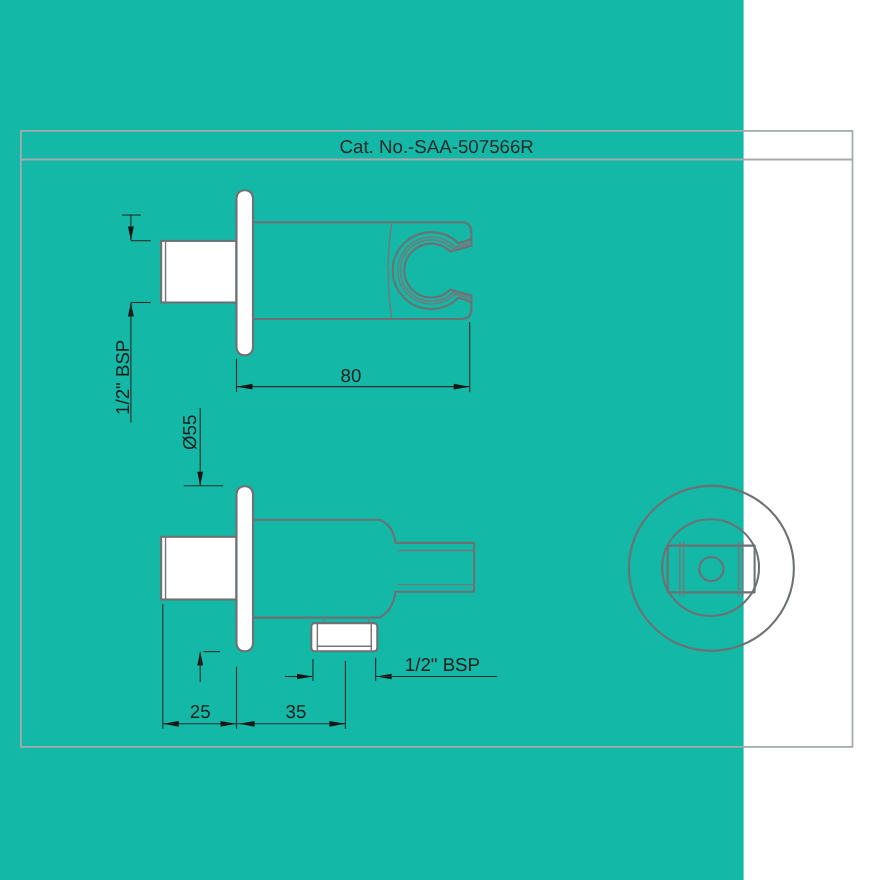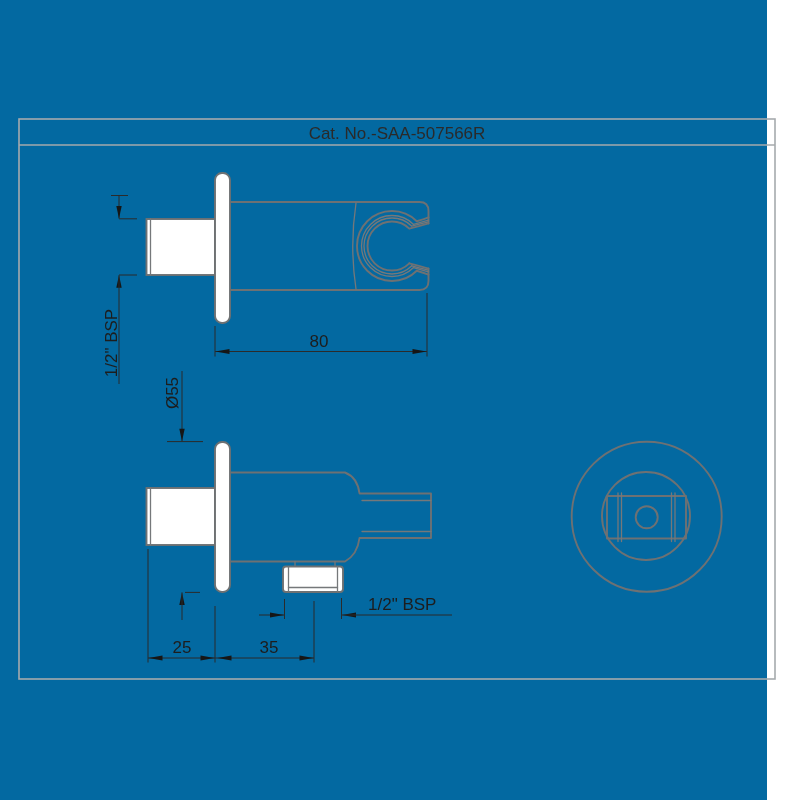--- a/index.html
+++ b/index.html
@@ -1,16 +1,16 @@
 <!DOCTYPE html>
 <html><head>
 <meta charset="utf-8">
 <style>
   html,body{margin:0;padding:0;background:#ffffff;width:800px;height:800px;overflow:hidden;}
-  .sheet{width:767px;height:800px;position:relative;background:#0369a1;}
+  .sheet{width:676px;height:800px;position:relative;background:#14b8a6;}
   svg{display:block;}
   .partline{stroke:#6e7173;stroke-width:1.9;fill:none;stroke-linecap:round;stroke-linejoin:round;}
   .partline-thin{stroke:#75787a;stroke-width:1.3;fill:none;stroke-linecap:round;}
   .partfill{fill:#ffffff;stroke:#6e7173;stroke-width:1.9;}
   .dimline{stroke:#2b2b2b;stroke-width:1;fill:none;}
   .arrow{fill:#161616;stroke:none;}
   .dimtext{font-family:"Liberation Sans","DejaVu Sans",sans-serif;font-size:17px;fill:#1d1d1d;}
   .frame{fill:none;stroke:#a6aaad;stroke-width:1.6;}
   .titleline{stroke:#a6aaad;stroke-width:1.6;}
   .titletext{font-family:"Liberation Sans","DejaVu Sans",sans-serif;font-size:17px;fill:#2a2a2a;}

